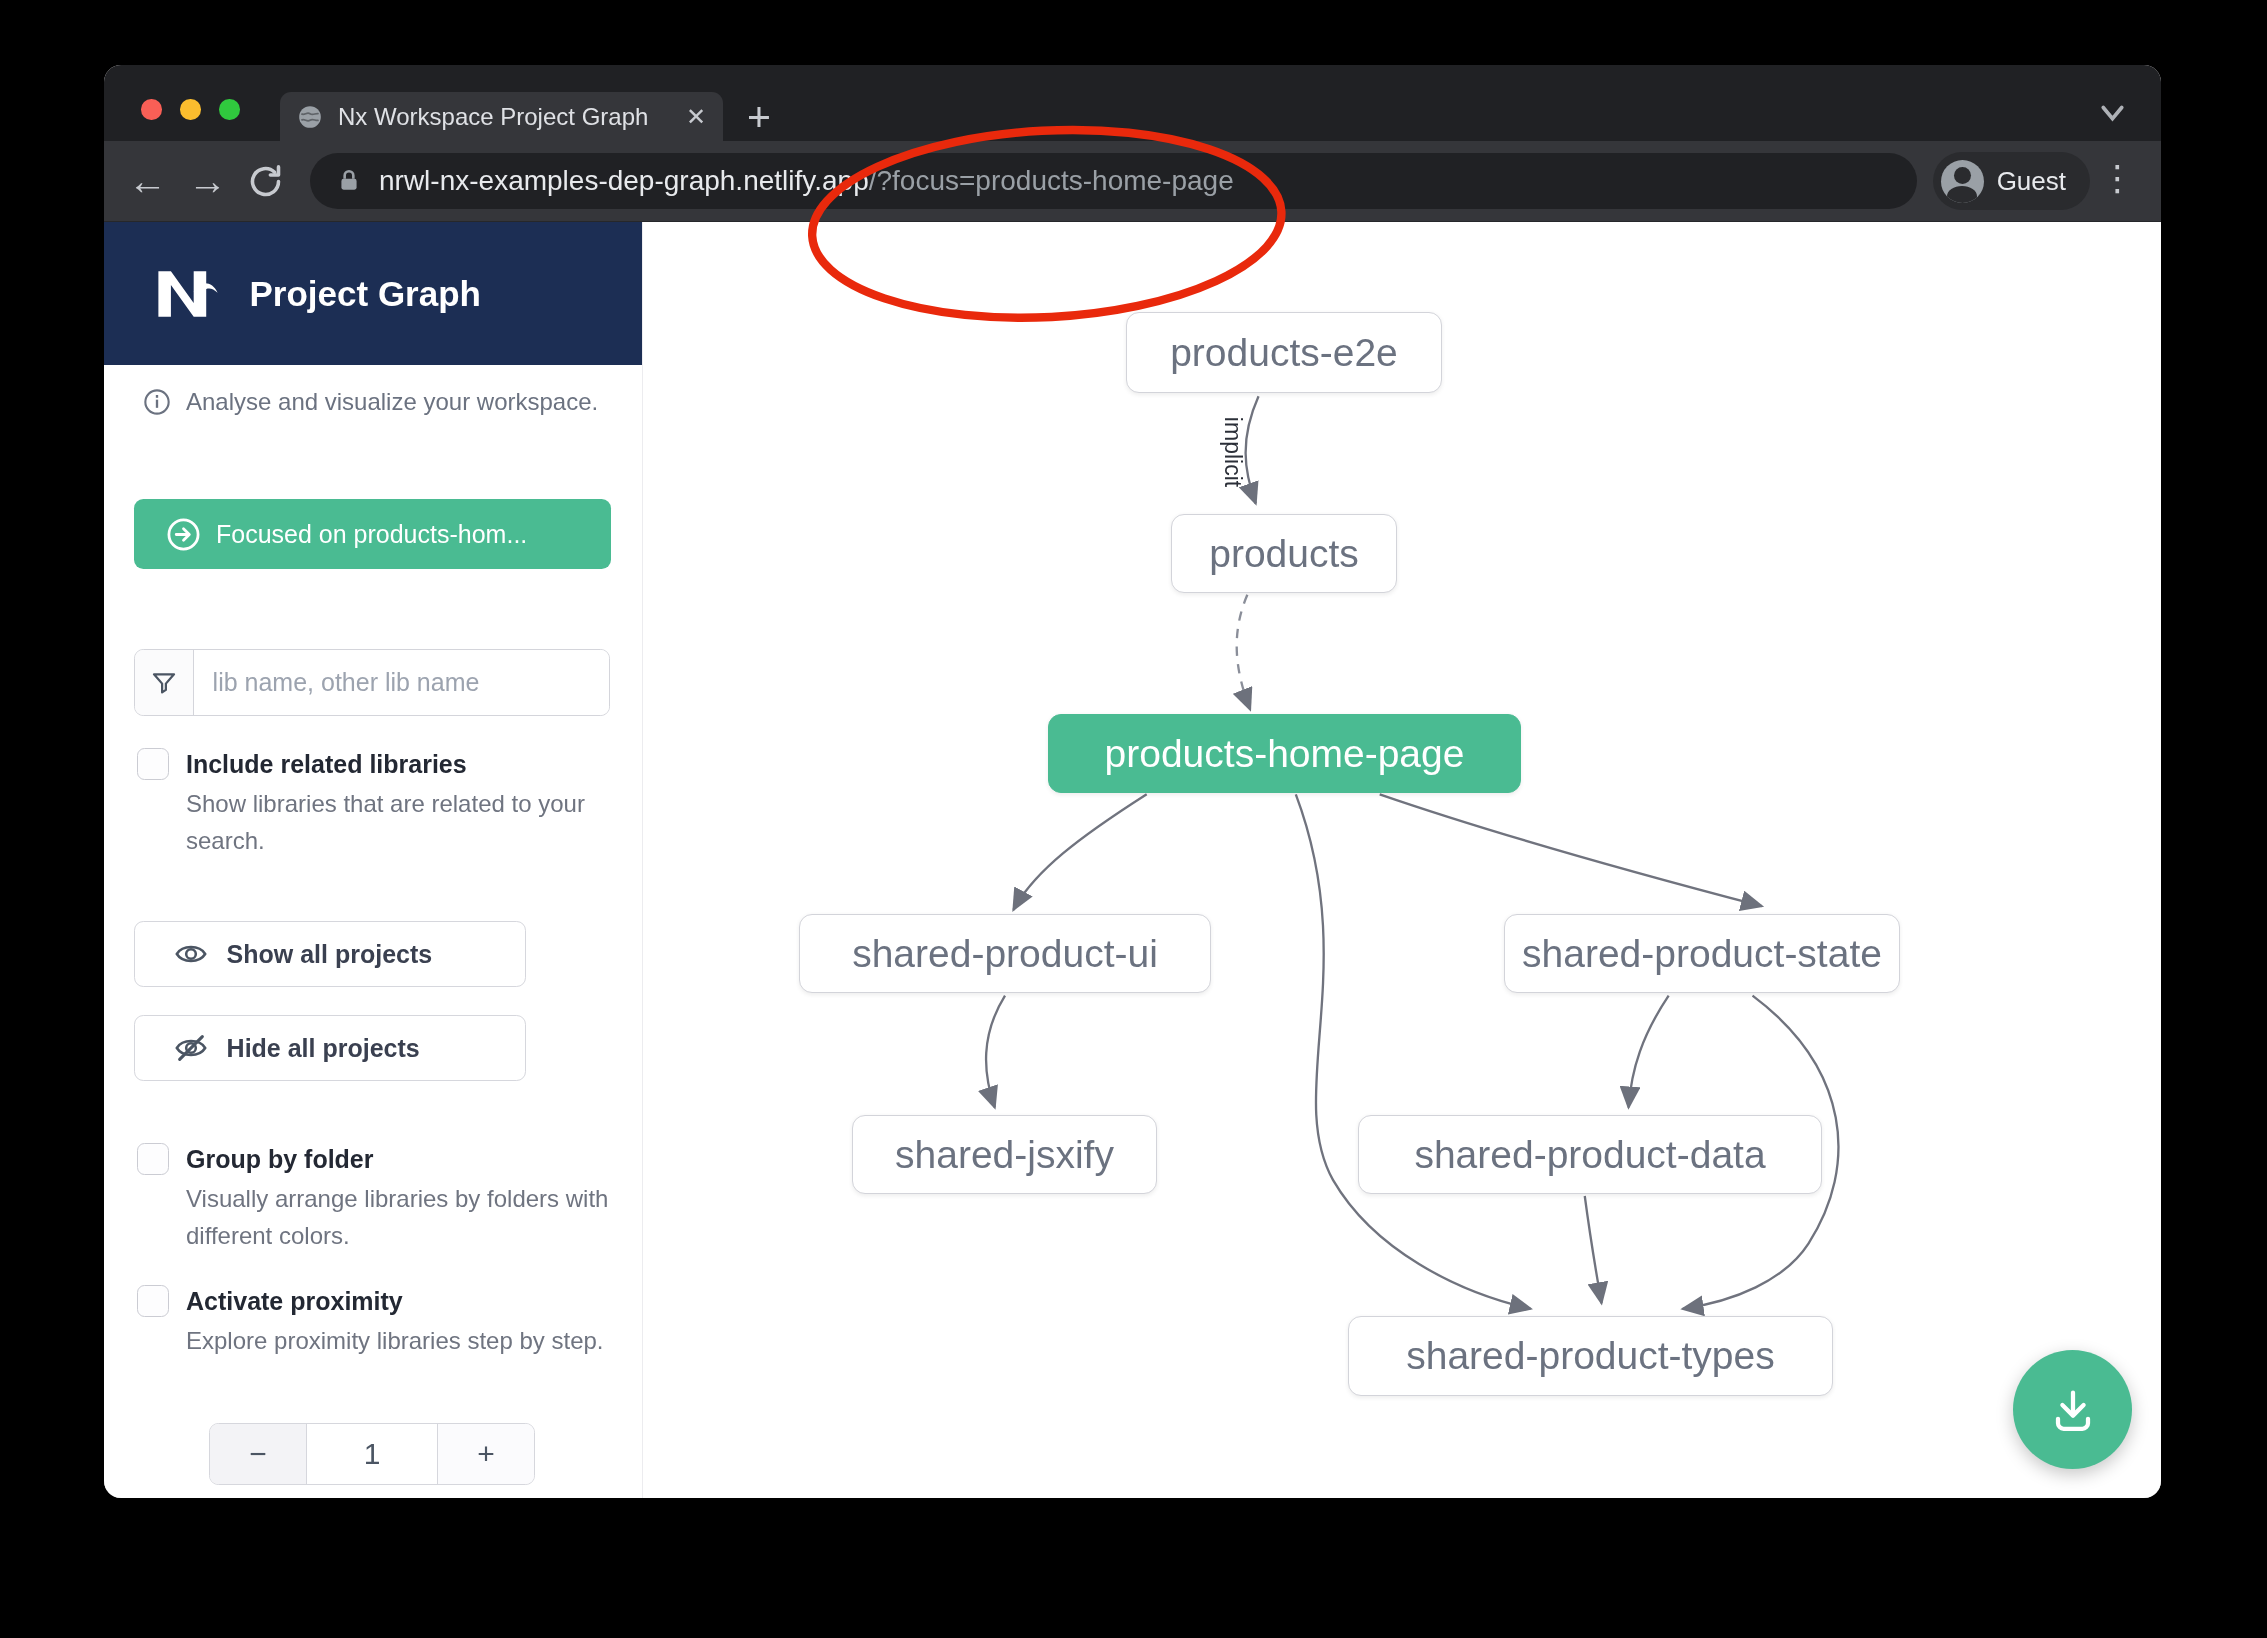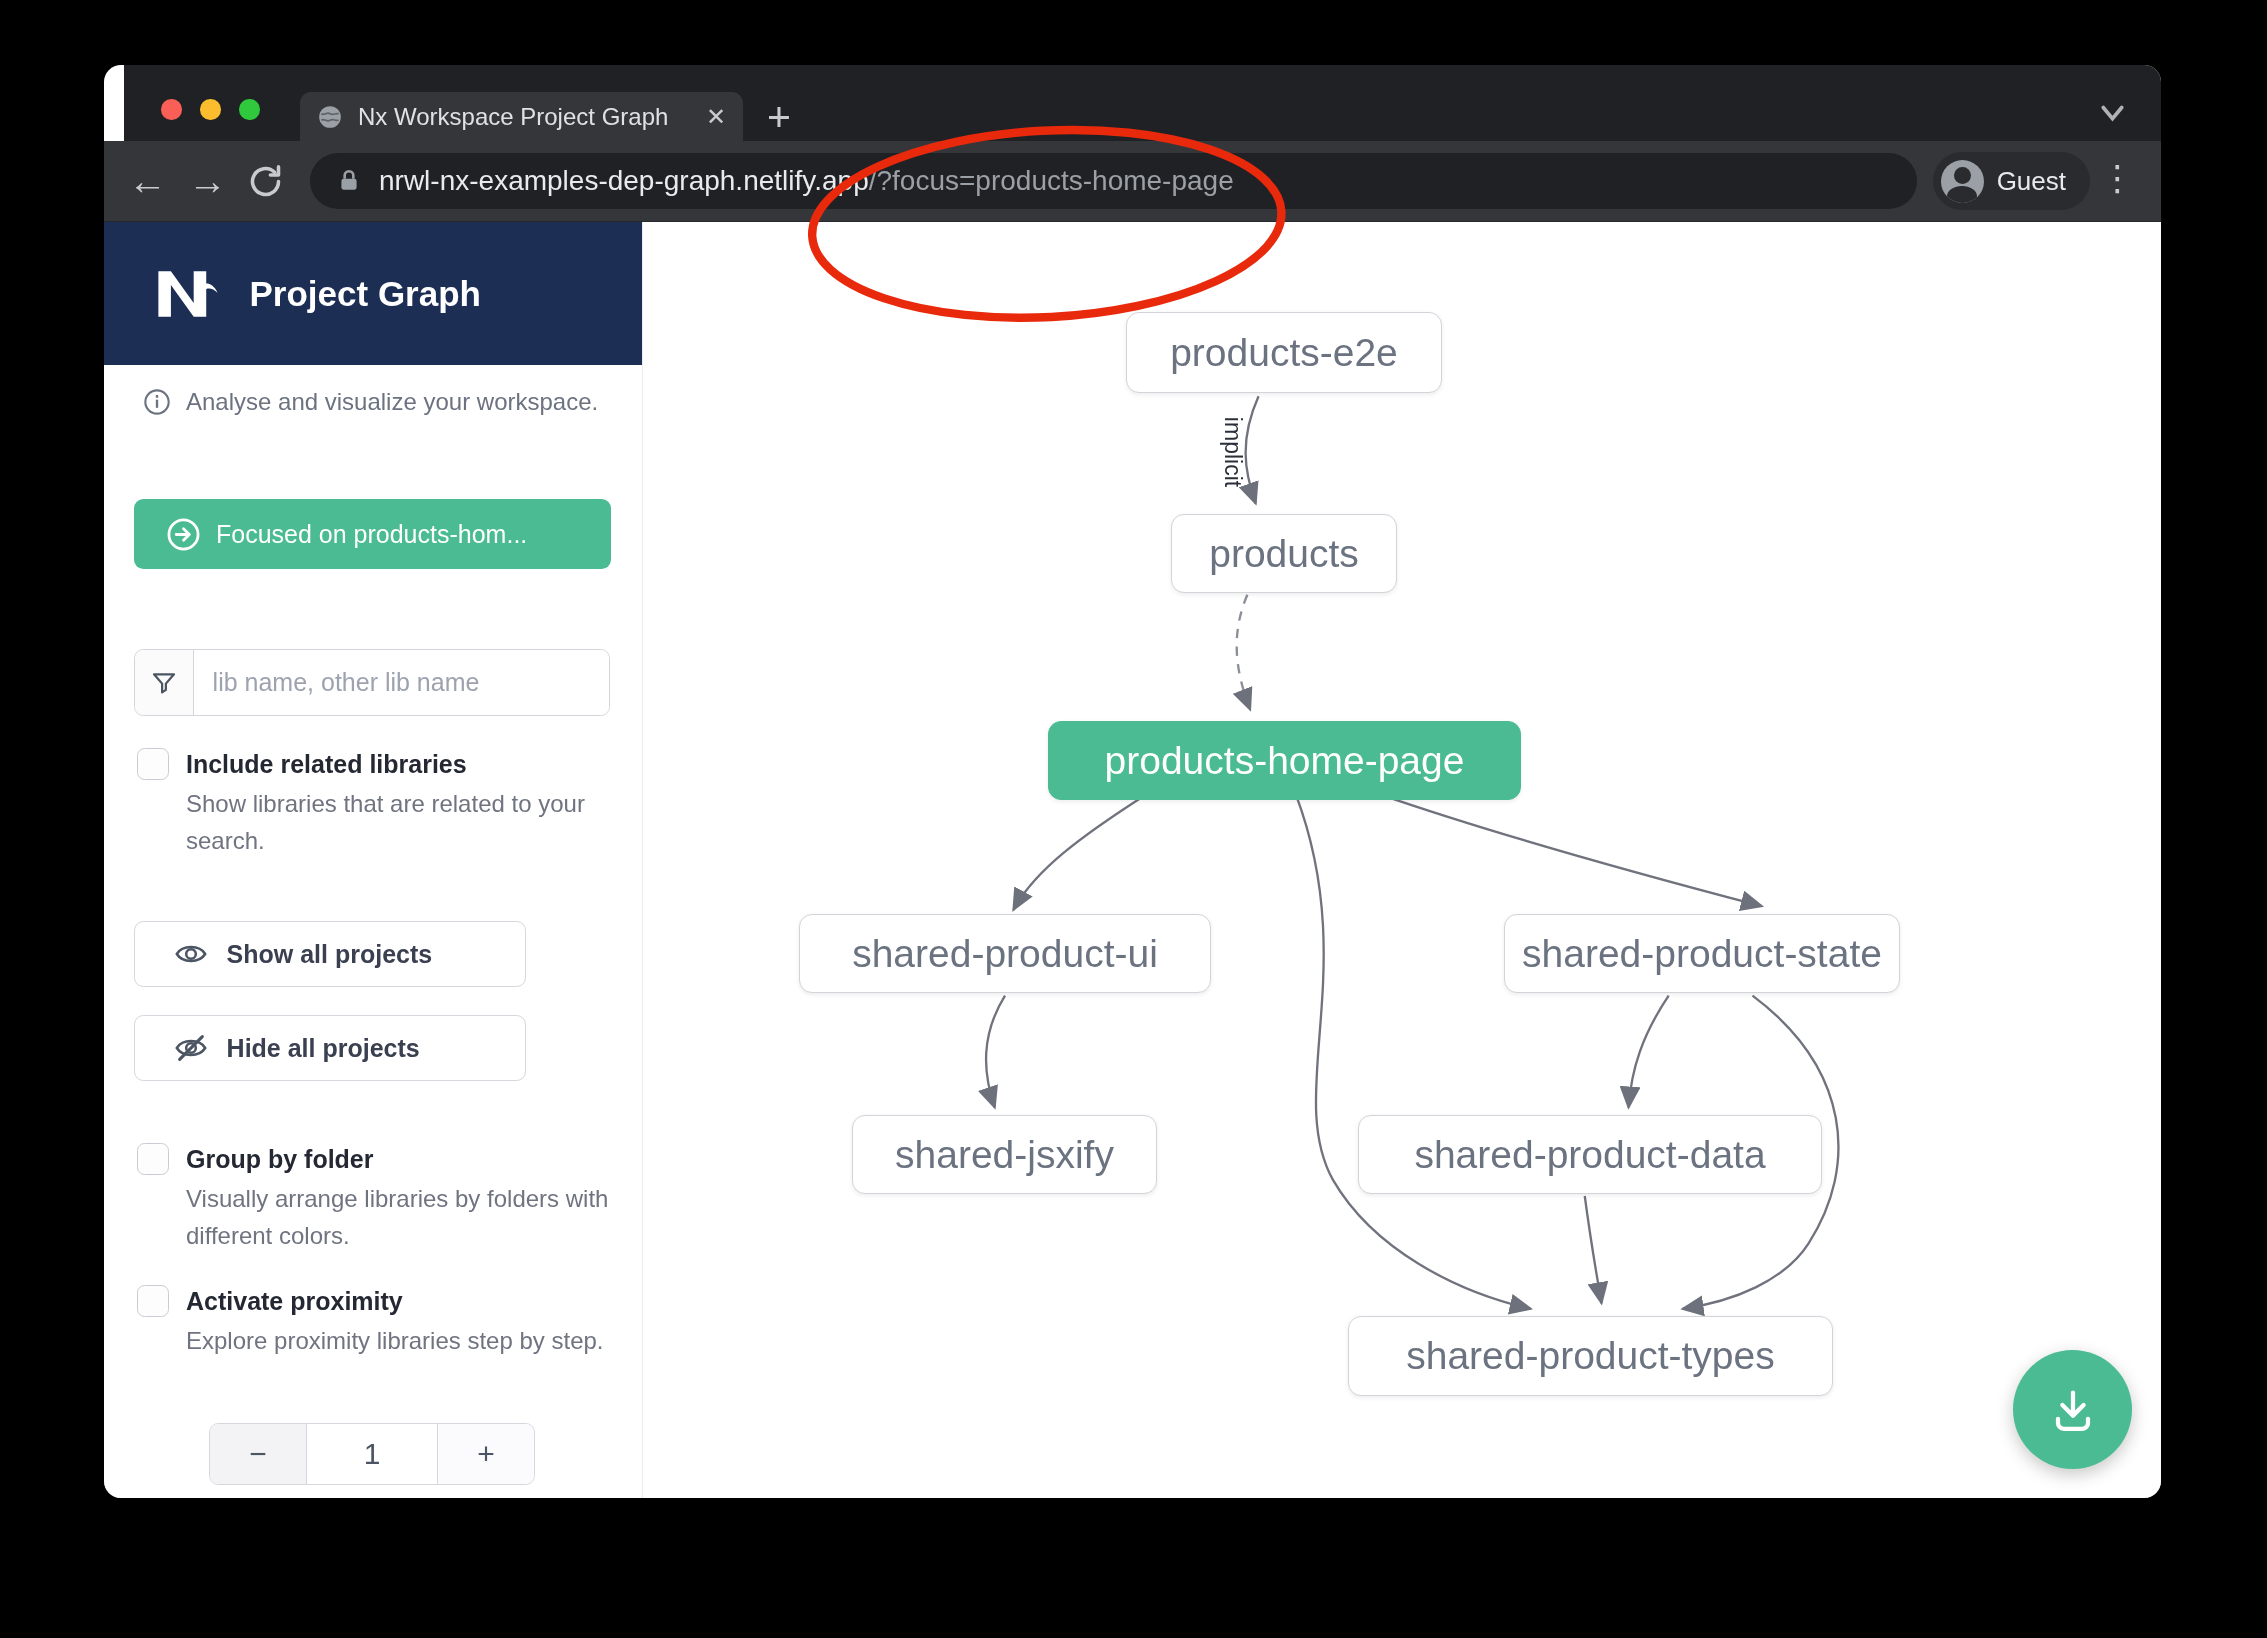--- a/index.html
+++ b/index.html
@@ -6,21 +6,21 @@
   body{
     width:2267px;height:1639px;background:#000;position:relative;overflow:hidden;
     font-family:"Liberation Sans","DejaVu Sans",sans-serif;
     -webkit-font-smoothing:antialiased;
   }
   .window{
     position:absolute;left:104px;top:65px;width:2057px;height:1433px;
     border-radius:17px;overflow:hidden;background:#fff;
   }
   
-  .tabstrip{position:relative;height:76px;background:#202124;margin-left:20px;}
+  .tabstrip{position:relative;height:76px;background:#202124;}
   .traffic{position:absolute;top:34px;left:37px;display:flex;gap:18.6px;}
   .traffic span{width:20.5px;height:20.5px;border-radius:50%;display:block;}
   .t-red{background:#f95f56;} .t-yellow{background:#fbbd2e;} .t-green{background:#30c93e;}
   .tab{
     position:absolute;left:176px;top:27px;width:443px;height:49px;background:#35363a;
     border-radius:11.2px 11.2px 0 0;display:flex;align-items:center;padding:0 17px;box-sizing:border-box;
     color:#dfe1e5;
   }
   .tab-title{font-size:24px;margin-left:15px;white-space:nowrap;flex:1;}
   .tab-close{font-size:24px;color:#c7cacf;margin-left:9.3px;}
@@ -78,21 +78,21 @@
   .seg-val{flex:1;background:#fff;font-size:28px;color:#2b2f38;}
   .seg-plus{width:96px;background:#fbfbfd;border-left:1.9px solid #d6d7dd;}
   
   .main{position:relative;flex:1;background:#fff;}
   .edges{position:absolute;left:0;top:0;pointer-events:none;}
   .node{
     position:absolute;background:#fff;border:1.9px solid #d3d4da;border-radius:13px;
     display:flex;align-items:center;justify-content:center;font-size:39px;color:#6b7280;
     box-shadow:0 1.9px 4.7px rgba(0,0,0,.07);box-sizing:border-box;white-space:nowrap;
   }
-  .node.focused{background:#4abb92;border-color:#4abb92;color:#fff;margin-top:7px;}
+  .node.focused{background:#4abb92;border-color:#4abb92;color:#fff;}
   .edge-label{
     position:absolute;left:543px;top:218px;width:93px;height:24px;transform:rotate(90deg);
     font-size:23px;color:#2b2f38;text-align:center;line-height:24px;
   }
   .fab{
     position:absolute;left:1370px;top:1128px;width:119px;height:119px;border-radius:50%;background:#4abb92;
     display:flex;align-items:center;justify-content:center;box-shadow:0 5.6px 17px rgba(0,0,0,.22);
   }
   .annotation{position:absolute;left:0;top:0;z-index:60;pointer-events:none;}
   svg{display:block;}

